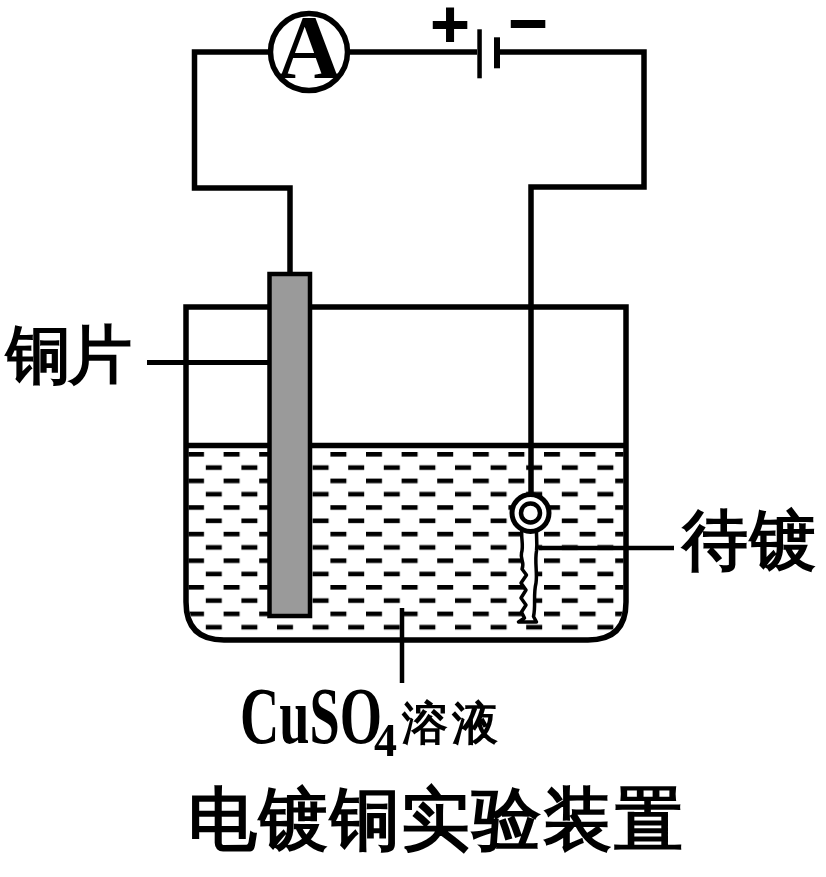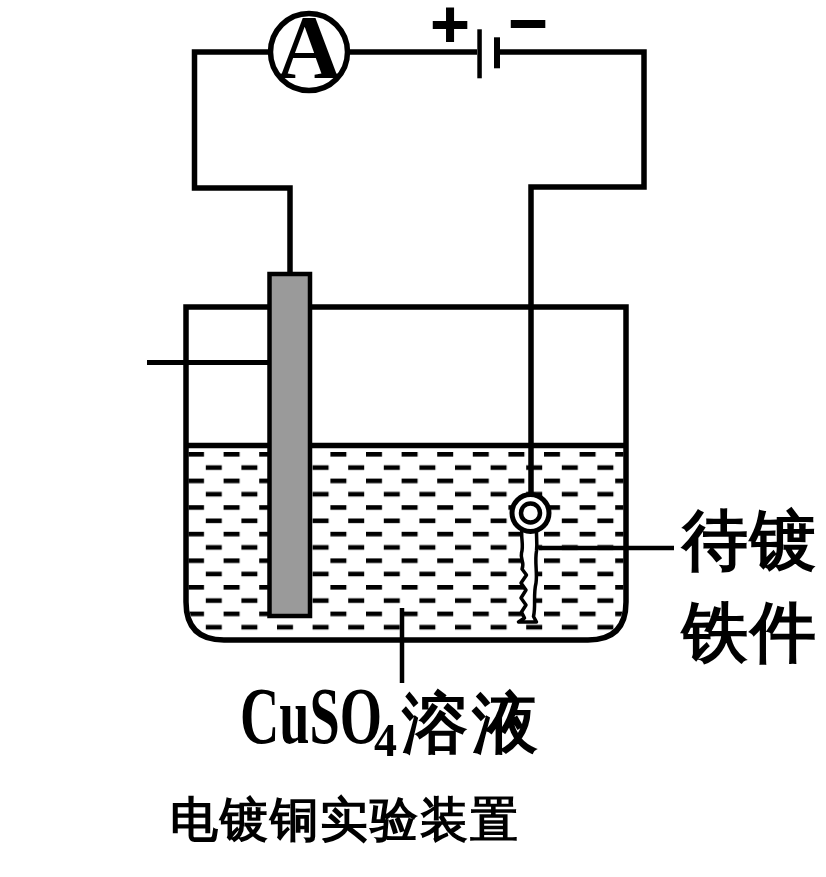--- a/index.html
+++ b/index.html
@@ -14,27 +14,27 @@
   .stage svg{position:absolute;left:0;top:0;}
   .lbl{
     position:absolute;
     font-weight:bold;
     color:#000;
     white-space:nowrap;
   }
   .lbl-copper{left:6px;top:324px;font-size:64px;line-height:64px;letter-spacing:-2px;}
   .lbl-iron{left:682px;top:485px;font-size:66px;line-height:72px;letter-spacing:2px;text-align:left;}
   .lbl-iron .row{display:block;margin-top:20px;}
-  .lbl-caption{left:170px;top:786px;font-size:48px;line-height:68px;letter-spacing:2px;}
+  .lbl-caption{left:188px;top:786px;font-size:69px;line-height:68px;letter-spacing:2px;}
   .lbl-solution-latin{
     left:240px;top:676px;font-size:80px;line-height:80px;
     transform:scaleX(0.68);transform-origin:left top;
   }
   .lbl-solution-sub{left:374px;top:718px;font-size:46px;line-height:46px;}
-  .lbl-solution-cjk{left:402px;top:691px;font-size:66px;line-height:66px;letter-spacing:4px;}
+  .lbl-solution-cjk{left:402px;top:691px;font-size:46px;line-height:66px;letter-spacing:4px;}
   .svgtext-ammeter{
     font-family:"Liberation Serif","DejaVu Serif",serif;
     font-weight:bold;font-size:90px;
   }
   .svgtext-sign{
     font-family:"DejaVu Sans","Liberation Sans",sans-serif;
     font-weight:bold;font-size:52px;
     stroke:#000;stroke-width:2px;
   }
 </style>
@@ -80,24 +80,24 @@
              C537.5,572 534.5,562 536.5,551
              C537.5,541 536,534 536.5,528 Z" fill="#fff" stroke="#000" stroke-width="3.5" stroke-linejoin="round"></path>
     <circle cx="530.5" cy="513" r="18.5" fill="#fff" stroke="#000" stroke-width="5"></circle>
     <circle cx="530.5" cy="513" r="9.5" fill="#fff" stroke="#000" stroke-width="4.5"></circle>
 
     <line x1="147" y1="362.5" x2="269" y2="362.5" stroke="#000" stroke-width="5"></line>
     <line x1="539" y1="548" x2="674" y2="548" stroke="#000" stroke-width="4.5"></line>
     <line x1="402" y1="608" x2="402" y2="683" stroke="#000" stroke-width="4.5"></line>
   </svg>
 
+  <div class="lbl lbl-copper">铜片</div>
 
   <div class="lbl lbl-iron">
     <span class="row">待镀</span>
-    <span class="row">铁件</span>
   </div>
 
   <div class="lbl lbl-solution-latin">CuSO</div>
   <div class="lbl lbl-solution-sub">4</div>
   <div class="lbl lbl-solution-cjk">溶液</div>
 
   <div class="lbl lbl-caption">电镀铜实验装置</div>
 </div>
 
 </body></html>

